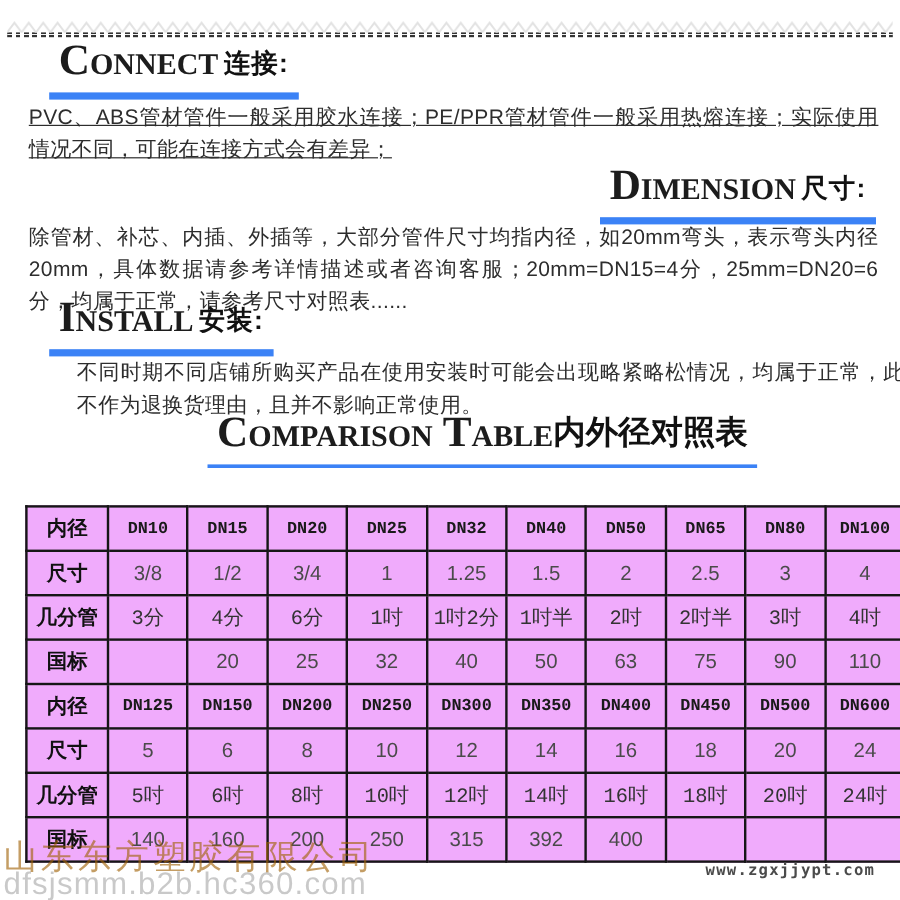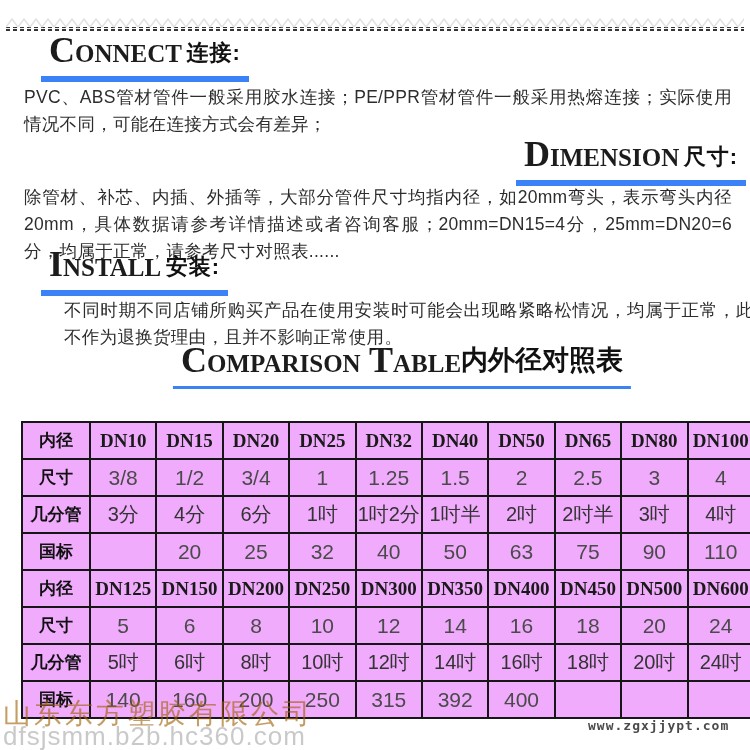--- a/index.html
+++ b/index.html
@@ -17,47 +17,47 @@
       repeating-linear-gradient(90deg,#343434 0 4px,transparent 4px 7px);
   }
   
   .head{position:absolute;line-height:29px;border-bottom:6px solid #3b82f6;padding:0 8px 5px 8px;white-space:nowrap;margin-left:27px;}
   .head-en{
     font-family:"Liberation Serif",serif;font-variant:small-caps;
     font-size:36px;font-weight:600;color:#1c1c1c;letter-spacing:0px;
   }
   .head-zh{font-size:22px;font-weight:bold;color:#111;letter-spacing:1px;vertical-align:2px;}
   .head-connect{left:14px;top:36px;}
-  .head-dimension{right:4px;top:140px;text-align:center;}
+  .head-dimension{right:20px;top:140px;text-align:center;}
   .head-install{left:14px;top:250px;}
   .head-comparison{left:50%;transform:translateX(-50%);top:346px;border-bottom-width:3px;}
   .head-comparison .head-zh{font-size:27px;vertical-align:3px;letter-spacing:0;}
   
   .para{
     position:absolute;left:24px;width:708px;margin:0;
     font-size:17.5px;line-height:27px;color:#2d2d2d;letter-spacing:.3px;
     text-align:justify;
   }
-  .para-connect{top:84px;}
+  .para-connect{top:84px;text-decoration:underline;}
   .para-dimension{top:184px;}
   .para-install{top:297px;margin-left:40px;}
   
   table.cmp{
     position:absolute;left:8px;top:421px;width:734px;
     border-collapse:collapse;table-layout:fixed;background:#f0abfc;margin-left:13px;
   }
   table.cmp col.c-label{width:68px;}
   table.cmp td{
     border:2px solid #161616;height:35px;padding:0;
     text-align:center;vertical-align:middle;overflow:hidden;
   }
   td.lbl{font-weight:bold;font-size:17px;color:#111;letter-spacing:0;}
-  tr.r-dn td.val{font-family:Liberation Serif, serif;font-weight:bold;font-size:19px;color:#1a1a1a;}
-  tr.r-num td.val{font-size:21px;color:#4a4a4a;}
-  tr.r-fen td.val{font-size:20px;color:#333;}
+  tr.r-dn td.val{font-family:Liberation Mono, monospace;font-weight:bold;font-size:14px;color:#1a1a1a;}
+  tr.r-num td.val{font-size:17px;color:#4a4a4a;}
+  tr.r-fen td.val{font-size:17px;color:#333;font-family:Liberation Mono, monospace;}
   
   .wm{position:absolute;pointer-events:none;white-space:nowrap;}
   .wm-company{left:3px;top:695px;font-size:28px;color:#a16207;opacity:.62;letter-spacing:3px;}
   .wm-site{left:3px;top:721px;font-size:26px;color:#a9a9a9;opacity:.62;letter-spacing:1px;}
   .wm-right{left:588px;top:718px;font-family:"DejaVu Sans Mono",monospace;font-weight:bold;font-size:13px;color:#4b4b4b;letter-spacing:1px;text-align:right;}
 </style>
 </head>
 <body>
 
 <div class="tear">

